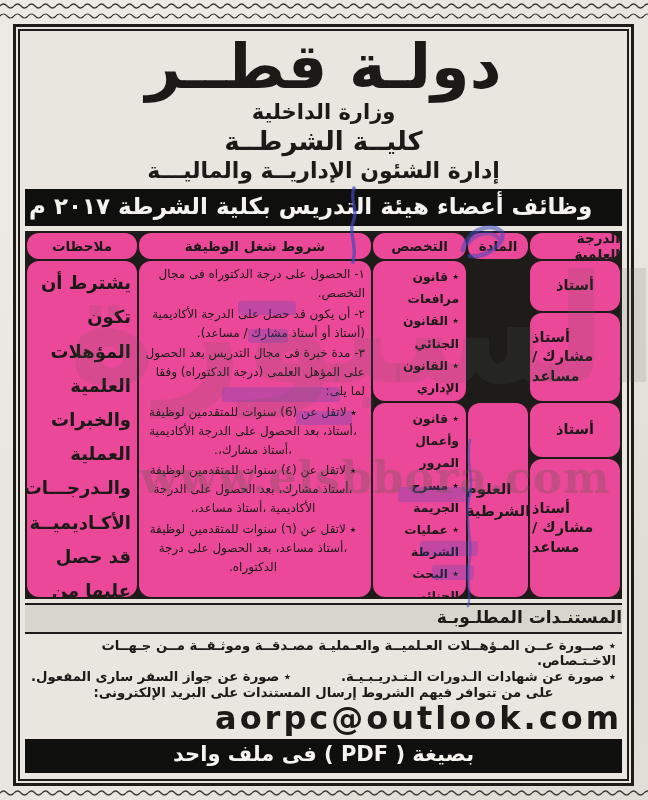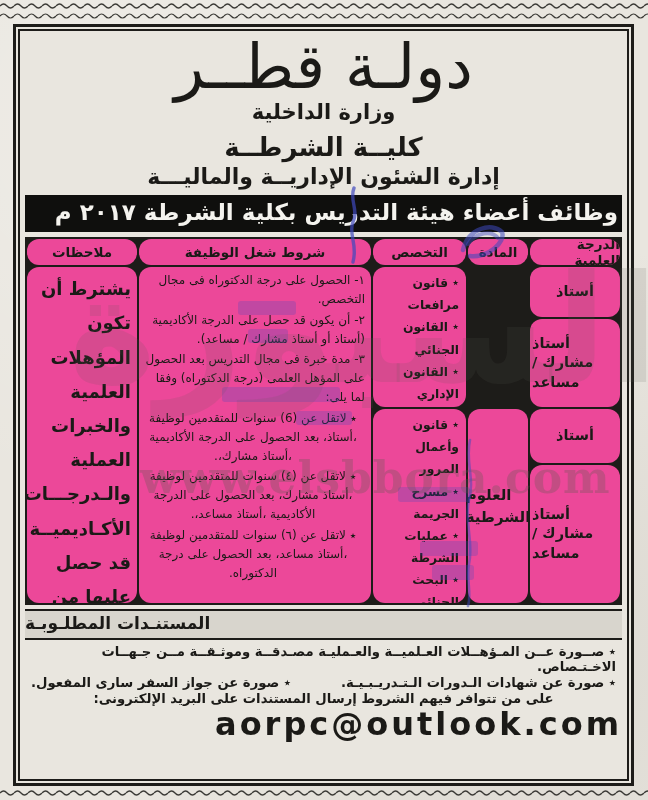--- a/index.html
+++ b/index.html
@@ -19,26 +19,26 @@
 
   .frame{
     position:absolute;top:24px;left:13px;width:621px;height:762px;
     border:3px solid #1d1c19;box-sizing:border-box;padding:2px;background:#e9e6df;
   }
   .frame-inner{
     border:2px solid #1d1c19;box-sizing:border-box;height:100%;
     padding:2px 5px 4px;display:flex;flex-direction:column;direction:rtl;
   }
 
-  .h-country{font-size:62px;font-weight:normal;text-align:center;line-height:1.02;margin-top:2px;letter-spacing:-1px;}
+  .h-country{font-size:62px;font-weight:bold;text-align:center;line-height:1.02;margin-top:2px;letter-spacing:-1px;}
   .h-ministry{font-size:21px;font-weight:bold;text-align:center;margin-top:2px;}
-  .h-college{font-size:26px;font-weight:bold;text-align:center;margin-top:8px;}
+  .h-college{font-size:26px;font-weight:bold;text-align:center;margin-top:2px;}
   .h-department{font-size:22px;font-weight:bold;text-align:center;margin-top:2px;}
   .banner{
-    background:#0f0f0d;color:#f4f3ee;text-align:right;
+    background:#0f0f0d;color:#f4f3ee;text-align:left;
     font-size:23px;font-weight:bold;padding:4px 4px 7px;margin-top:6px;
   }
 
   .jobs{
     margin-top:5px;direction:rtl;display:grid;width:100%;box-sizing:border-box;
     grid-template-columns:90px 60px 93px 1fr 110px;
     grid-template-rows:26px 50px 88px 54px 138px;
     gap:2px;background:#1d1c19;border:2px solid #1d1c19;
   }
   .cell{background:#ec4899;overflow:hidden;border-radius:12px;}
@@ -48,21 +48,21 @@
   .subject-cell{font-size:15px;font-weight:bold;line-height:1.5;padding:2px;}
   .spec-list{list-style:none;margin:0;padding:5px 7px;font-size:12.3px;font-weight:bold;line-height:1.8;}
   .spec-list li::before{content:"٭ ";}
   .cond-cell{padding:4px 6px 2px;font-size:12px;font-weight:normal;line-height:1.6;}
   .cond-cell p{margin:0 0 1px;text-align:right;}
   .cond-cell p.star{text-align:center;padding-right:4px;}
   .notes-cell{padding:5px 6px;font-size:18px;font-weight:bold;line-height:1.9;text-align:right;}
 
   .docs-title{
     margin-top:4px;border-top:2px solid #1d1c19;border-bottom:2px solid #1d1c19;
-    background:#d8d5cd;text-align:left;font-size:17px;font-weight:bold;padding:2px 0 5px;
+    background:#d8d5cd;text-align:right;font-size:17px;font-weight:bold;padding:2px 0 5px;
   }
   .docs-body{padding:3px 6px 0;font-size:13.2px;font-weight:bold;}
   .docs-line{margin:1px 0;text-align:right;}
   .docs-row{display:flex;justify-content:space-between;margin:1px 0;}
   .docs-note{text-align:center;font-size:13.2px;font-weight:bold;margin-top:1px;}
   .email{
     direction:ltr;text-align:right;font-size:32px;font-weight:bold;
     letter-spacing:3px;line-height:1.05;margin-top:2px;
   }
   .pdf-banner{
@@ -175,20 +175,21 @@
       <div class="docs-line">٭ صــورة عــن المـؤهــلات العـلميــة والعـمليـة مصـدقــة وموثـقــة مــن جـهــات الاخـتـصاص.</div>
       <div class="docs-row">
         <span>٭ صورة عن شهادات الـدورات الـتـدريـبـيـة.</span>
         <span>٭ صورة عن جواز السفر سارى المفعول.</span>
       </div>
       <div class="docs-note">على من تتوافر فيهم الشروط إرسال المستندات على البريد الإلكترونى:</div>
     </div>
 
     <div class="email">aorpc@outlook.com</div>
 
+    <div class="pdf-banner">بصيغة ( PDF ) فى ملف واحد</div>
 
   </div>
 </div>
 
 <div class="watermark-name">السبورة</div>
 <div class="watermark-site">www.elsbbora.com</div>
 
 <svg class="pen" style="top:186px;left:346px;" width="18" height="80" xmlns="http://www.w3.org/2000/svg">
   <path d="M8 2 C3 14,13 24,7 36 C2 48,12 58,7 76" fill="none" stroke="#3e48be" stroke-width="3.4" opacity="0.7" stroke-linecap="round"></path>
 </svg>

